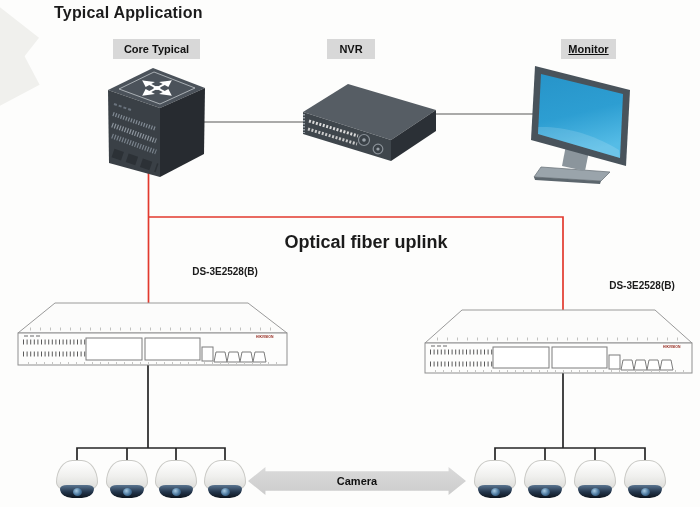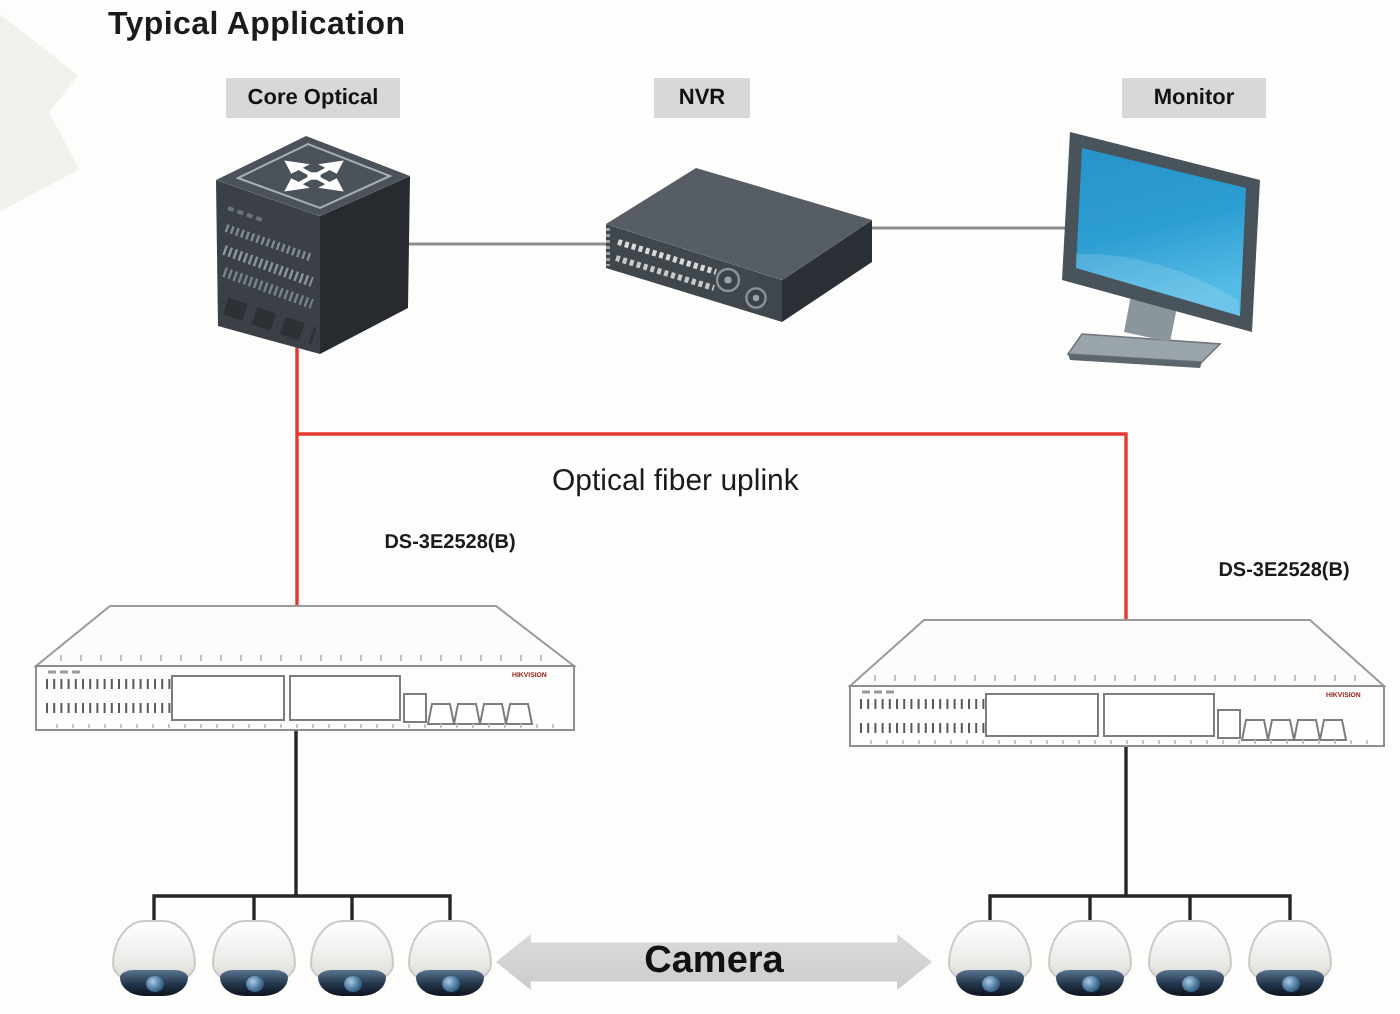--- a/index.html
+++ b/index.html
@@ -10,21 +10,21 @@
   .abs{position:absolute;}
   #page-title{
     left:9px;top:4px;font-size:16px;font-weight:bold;letter-spacing:.2px;color:#1b1b1b;margin-left:45px;
   }
   .watermark{background:#f0f0ed;}
   .dev-label{
     background:#d8d8d8;display:flex;align-items:center;justify-content:center;
     font-size:11px;font-weight:bold;color:#111;height:20px;
   }
   .model-label{font-size:10px;font-weight:bold;text-align:center;width:130px;}
-  .uplink-label{font-size:15px;font-weight:normal;text-align:left;width:180px;}
+  .uplink-label{font-size:18px;font-weight:bold;text-align:center;width:180px;}
   #diagram-svg{left:0;top:0;}
   .brand{font-size:4px;font-weight:bold;color:#8f1d12;letter-spacing:0;transform:scale(.85);transform-origin:left top;}
   
   .camera{position:absolute;width:42px;height:38px;}
   .cam-dome{
     position:absolute;left:0;top:0;width:40px;height:30px;
     background:linear-gradient(180deg,#ffffff 0%,#f0f0ee 50%,#d9d9d6 100%);
     border:1px solid #c9c9c5;
     border-radius:48% 48% 44% 44% / 85% 85% 38% 38%;
   }
@@ -37,36 +37,36 @@
     position:absolute;left:50%;top:3px;width:9px;height:8px;margin-left:-4.5px;
     background:radial-gradient(circle at 38% 35%,#a9cbe2 0%,#46739a 55%,#24405a 100%);
     border-radius:50%;
   }
   
   #camera-banner{
     left:248px;top:467px;width:218px;height:28px;
     background:linear-gradient(180deg,#dadada,#cccccc);
     clip-path:polygon(0% 50%, 8% 0%, 8% 15%, 92% 15%, 92% 0%, 100% 50%, 92% 100%, 92% 85%, 8% 85%, 8% 100%);
     display:flex;align-items:center;justify-content:center;
-    font-size:19px;font-weight:bold;color:#111;
+    font-size:11px;font-weight:bold;color:#111;
   }
 </style>
 </head>
 <body>
 
 <div id="stage">
 
   <div class="abs watermark" style="left:-18px;top:18px;width:50px;height:40px;transform:rotate(38deg);"></div>
   <div class="abs watermark" style="left:-22px;top:58px;width:55px;height:42px;transform:rotate(-28deg);"></div>
 
   <div class="abs" id="page-title">Typical Application</div>
 
-  <div class="abs dev-label" style="left:113px;top:39px;width:87px;">Core Optical</div>
+  <div class="abs dev-label" style="left:113px;top:39px;width:87px;">Core Typical</div>
   <div class="abs dev-label" style="left:327px;top:39px;width:48px;">NVR</div>
-  <div class="abs dev-label" style="left:561px;top:39px;width:72px;">Monitor</div>
+  <div class="abs dev-label" style="left:561px;top:39px;width:55px;text-decoration:underline;">Monitor</div>
 
   <svg id="diagram-svg" class="abs" width="700" height="507" viewBox="0 0 700 507">
     <defs>
       <linearGradient id="screenGrad" x1="0" y1="0" x2="0.25" y2="1">
         <stop offset="0" stop-color="#2794c9"></stop>
         <stop offset="0.55" stop-color="#2d9ed2"></stop>
         <stop offset="1" stop-color="#55bce6"></stop>
       </linearGradient>
     </defs>
 

